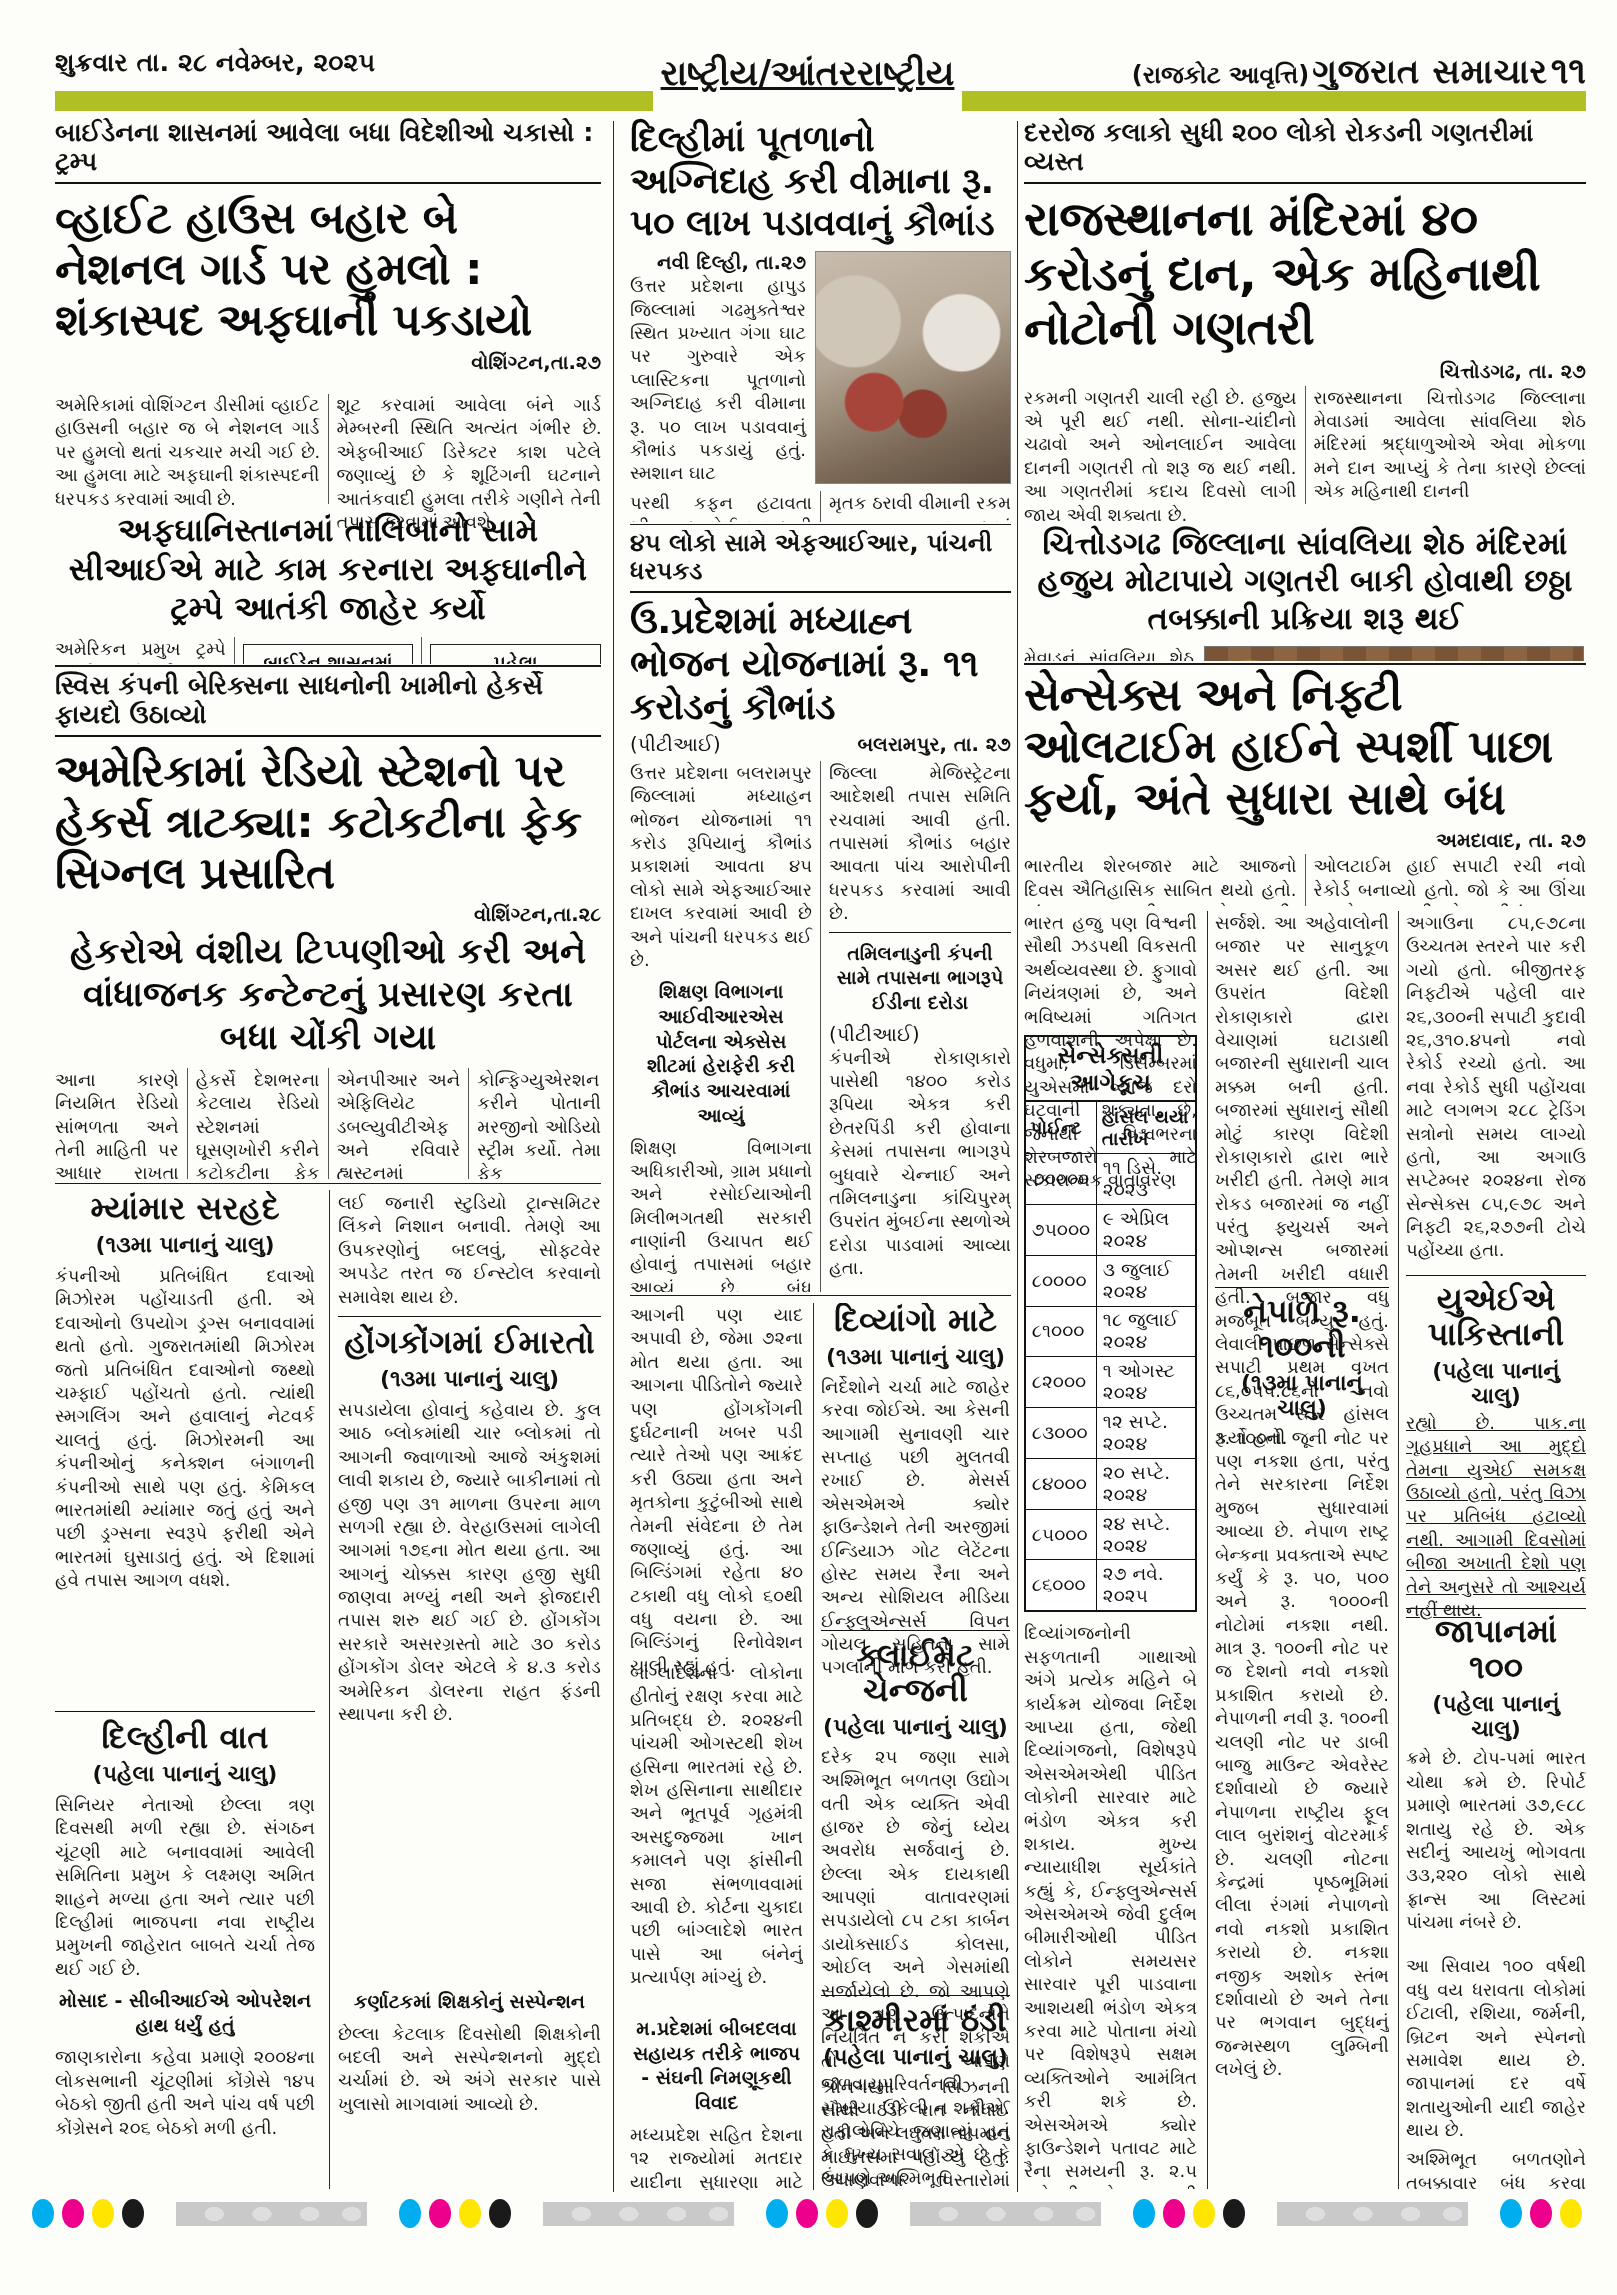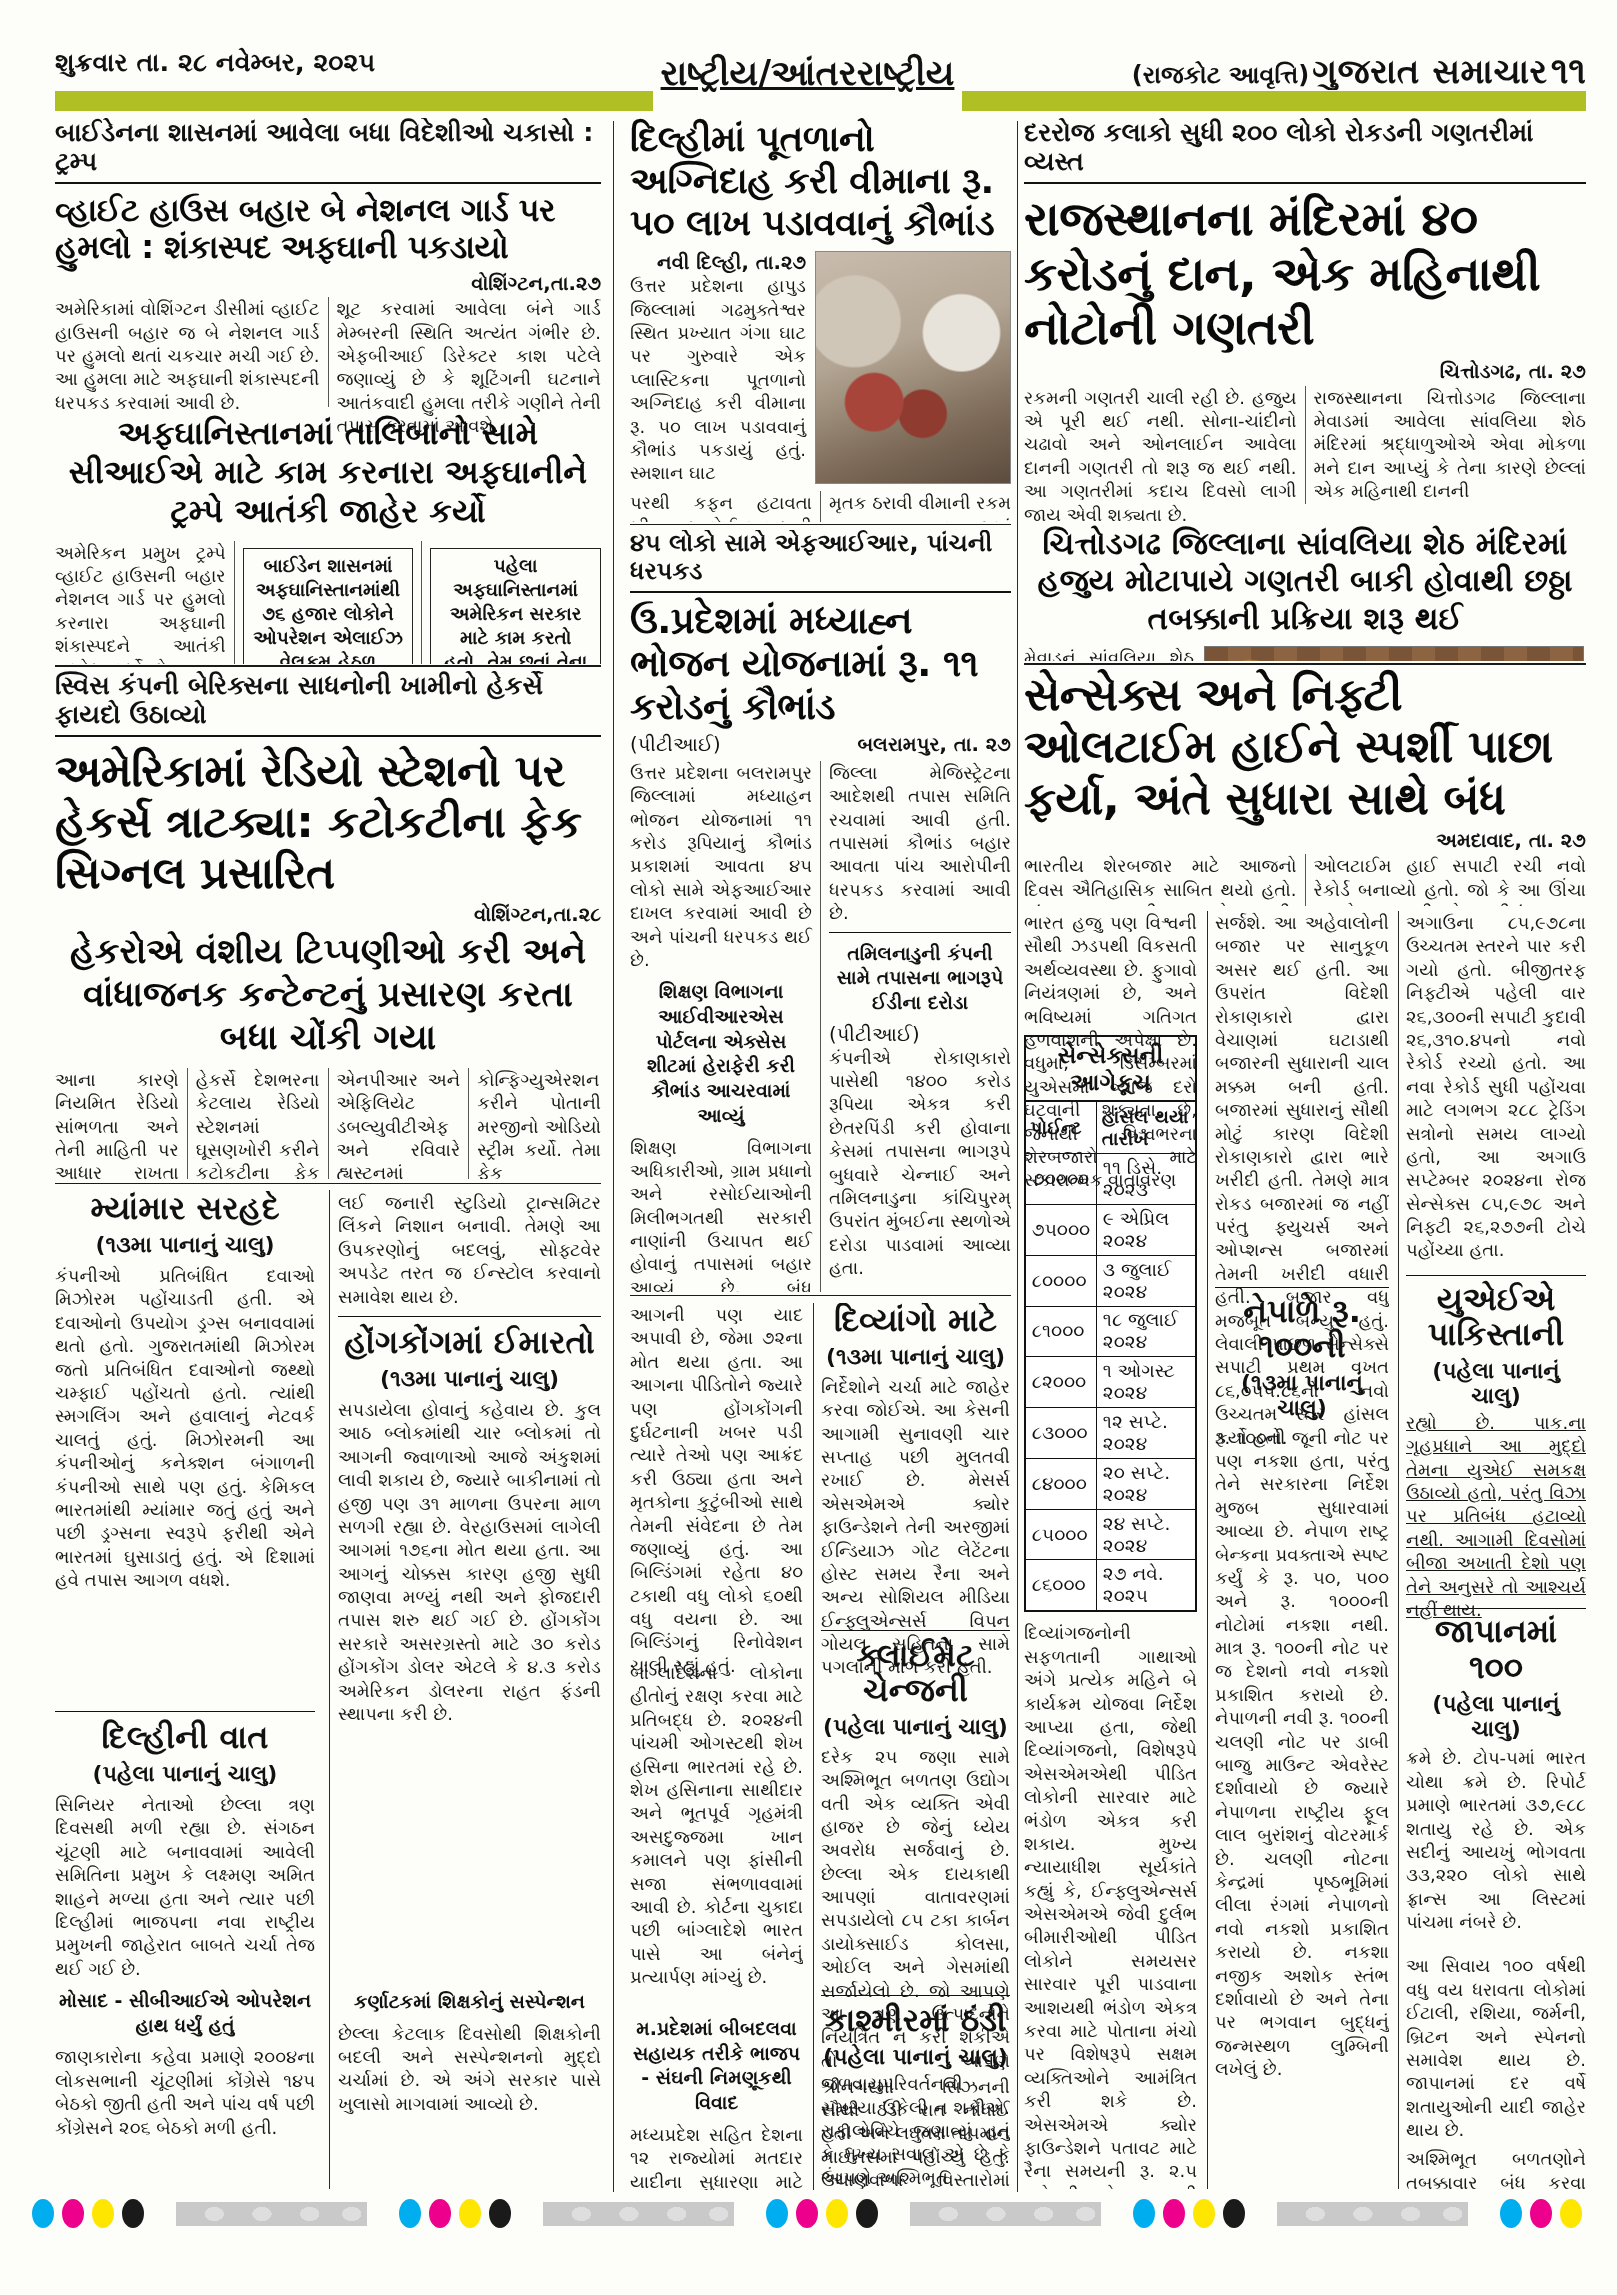--- a/index.html
+++ b/index.html
@@ -72,23 +72,23 @@
     <span class="pgno">૧૧</span>
   </div>
   <div class="bar" style="left:55px;top:91px;width:598px;"></div>
   <div class="bar" style="left:962px;top:91px;width:624px;"></div>
 
   <div class="vline" style="left:613px;top:121px;height:2071px;"></div>
   <div class="vline" style="left:1017px;top:121px;height:2071px;"></div>
 
   <div class="abs" style="left:55px;top:118px;width:546px;height:546px;">
     <div class="k" style="font-size:25.4px;">બાઈડેનના શાસનમાં આવેલા બધા વિદેશીઓ ચકાસો : ટ્રમ્પ</div>
-    <div class="hl" style="font-size:32px;margin-top:8px;">વ્હાઈટ હાઉસ બહાર બે નેશનલ ગાર્ડ પર હુમલો : શંકાસ્પદ અફઘાની પકડાયો</div>
+    <div class="hl" style="font-size:44px;margin-top:8px;">વ્હાઈટ હાઉસ બહાર બે નેશનલ ગાર્ડ પર હુમલો : શંકાસ્પદ અફઘાની પકડાયો</div>
     <div class="dl" style="margin-top:5.8px;">વોશિંગ્ટન,તા.૨૭</div>
-    <div class="mc" style="height:110px;margin-top:2px;">
+    <div class="mc" style="height:110px;margin-top:20px;font-family:Liberation Serif, serif;">
       <div class="b">અમેરિકામાં વોશિંગ્ટન ડીસીમાં વ્હાઈટ હાઉસની બહાર જ બે નેશનલ ગાર્ડ પર હુમલો થતાં ચકચાર મચી ગઈ છે. આ હુમલા માટે અફઘાની શંકાસ્પદની ધરપકડ કરવામાં આવી છે.</div>
       <div class="b">શૂટ કરવામાં આવેલા બંને ગાર્ડ મેમ્બરની સ્થિતિ અત્યંત ગંભીર છે. એફબીઆઈ ડિરેક્ટર કાશ પટેલે જણાવ્યું છે કે શૂટિંગની ઘટનાને આતંકવાદી હુમલા તરીકે ગણીને તેની તપાસ કરવામાં આવશે.</div>
     </div>
     <div class="sub" style="font-size:32px;margin-top:7px;">અફઘાનિસ્તાનમાં તાલિબાનો સામે સીઆઈએ માટે કામ કરનારા અફઘાનીને ટ્રમ્પે આતંકી જાહેર કર્યો</div>
     <div class="mc" style="height:173px;margin-top:9.2px;">
       <div>
         <div class="b">અમેરિકન પ્રમુખ ટ્રમ્પે વ્હાઈટ હાઉસની બહાર નેશનલ ગાર્ડ પર હુમલો કરનારા અફઘાની શંકાસ્પદને આતંકી જાહેર કર્યો છે. ઘટના પછી પ્રમુખની ઈમિગ્રેશન નીતિનો ઉલ્લેખ</div>
       </div>
       <div>
         <div class="boxed">બાઈડેન શાસનમાં અફઘાનિસ્તાનમાંથી ૭૬ હજાર લોકોને ઓપરેશન એલાઈઝ વેલકમ હેઠળ અમેરિકામાં લાવ્યા હતા</div>

